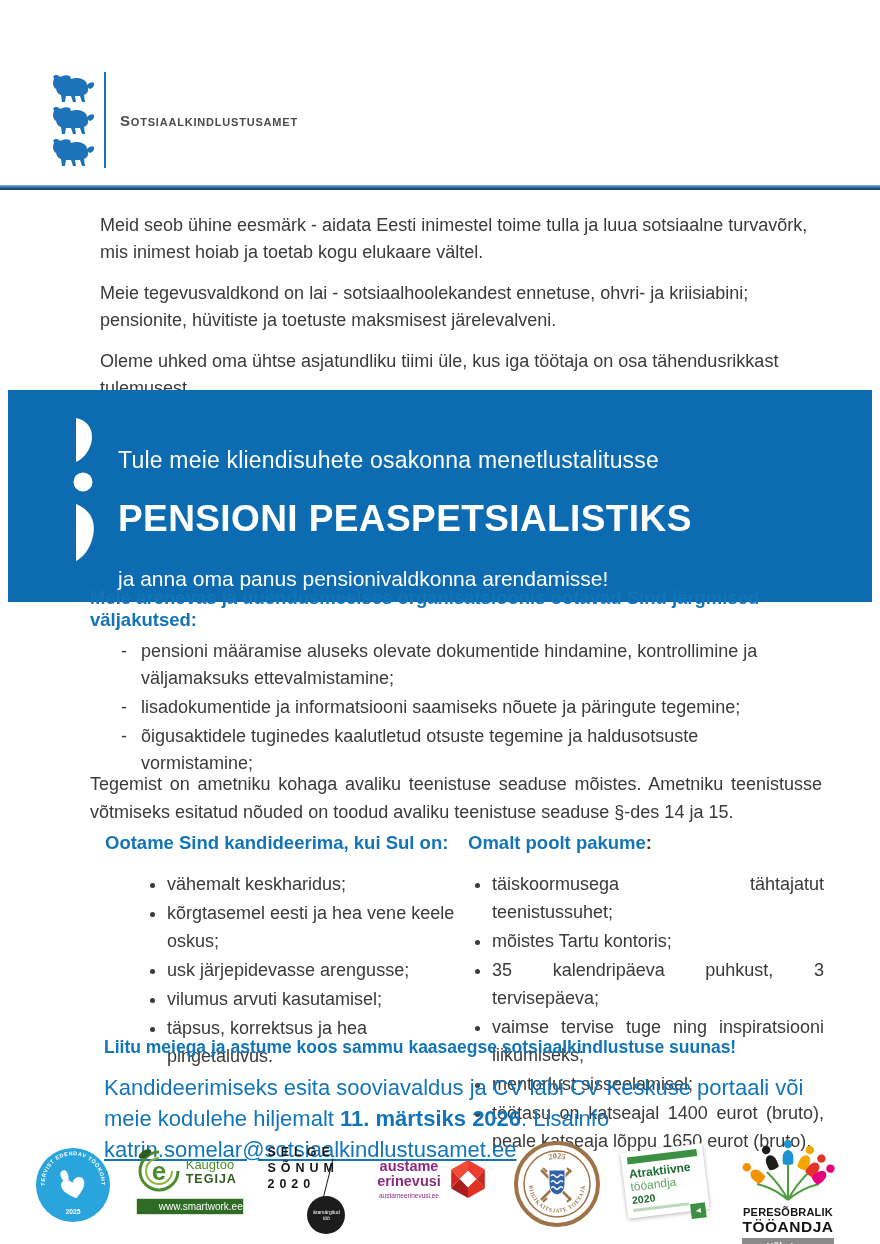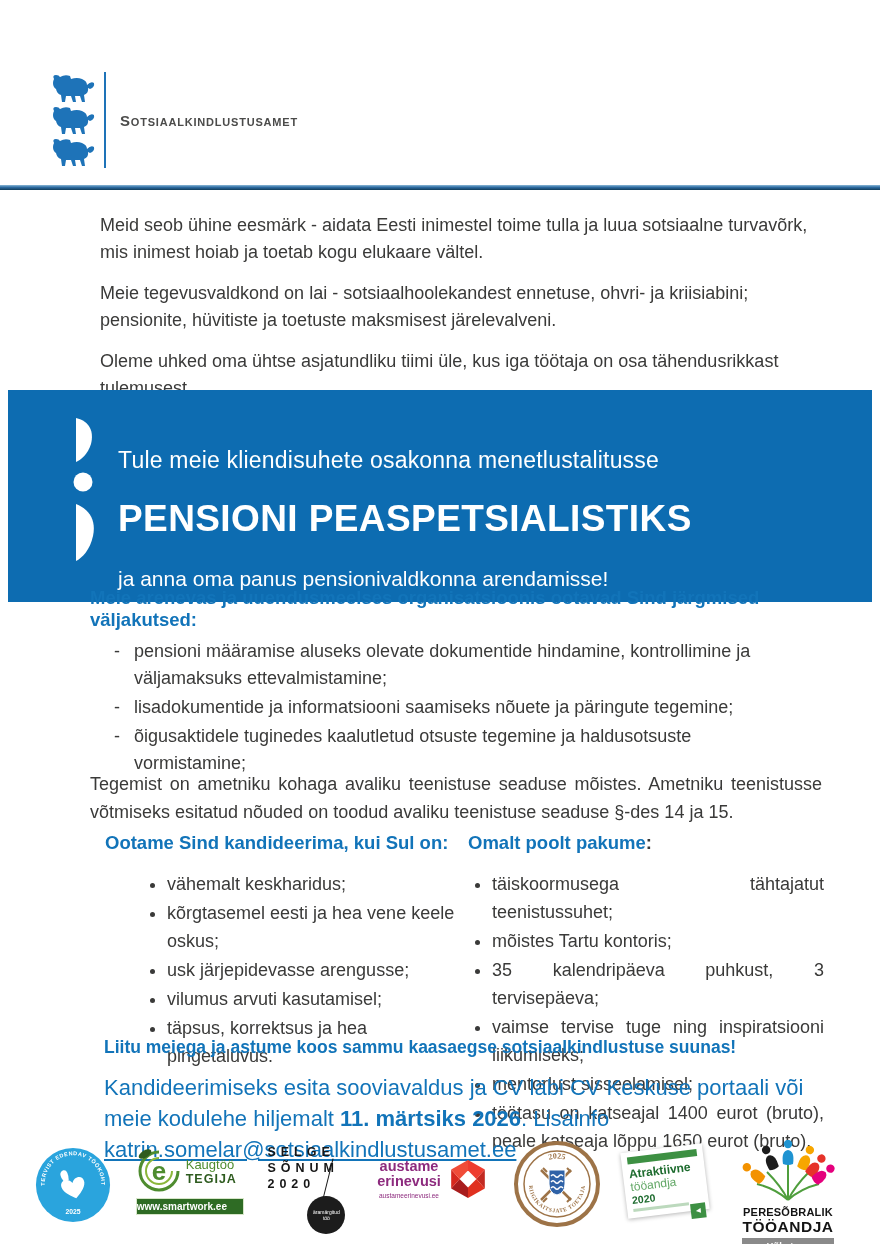--- a/index.html
+++ b/index.html
@@ -23,21 +23,21 @@
   .intro p { font-size:18px; line-height:27px; margin-bottom:14px; }
   
   .banner { position:absolute; left:8px; right:8px; top:390px; height:212px; background:#0d6cb1; }
   .banner-mark { position:absolute; left:62px; top:28px; width:26px; height:148px; }
   .banner-text { position:absolute; left:110px; top:30px; right:20px; color:#fff;margin-top:27px; }
   .banner-line1 { font-size:23px; font-weight:400; letter-spacing:.2px; }
   .banner-title { font-size:37px; font-weight:700; letter-spacing:.4px; margin-top:24px; }
   .banner-line3 { font-size:21px; margin-top:27px; }
   .challenges-heading { position:absolute; left:90px; top:587px; width:740px;
     font-size:18.5px; font-weight:700; color:#1274b9; }
-  .dash-list { position:absolute; left:112px; top:638px; width:662px; list-style:none; }
+  .dash-list { position:absolute; left:119px; top:638px; width:662px; list-style:none; }
   .dash-list li { position:relative; padding-left:22px; font-size:18px; line-height:27px; margin-bottom:2px; }
   .dash-list li::before { content:"-"; position:absolute; left:2px; }
   .legal { position:absolute; left:90px; top:770px; width:732px;
     font-size:18px; line-height:28px; text-align:justify; }
   
   .cols { position:absolute; left:105px; top:832px; width:719px; display:flex;justify-content:flex-end; }
   .col-left { width:363px; flex:0 0 363px; }
   .col-right { flex:1; }
   .col-head { font-size:18.5px; font-weight:700; color:#1274b9; }
   .dark-colon { color:#3a3a39; }
@@ -56,21 +56,21 @@
   .badges { position:absolute; left:0; right:0; top:1140px; height:100px;
     display:flex; justify-content:space-between; align-items:flex-start; padding:0 34px; }
   .badge { flex:0 0 auto; }
   
   .kaugtoo { width:108px; margin-top:8px; }
   .kaugtoo-row { display:flex; align-items:center; }
   .kaugtoo-texts { margin-left:4px; }
   .kaugtoo-line1 { color:#4e8c2f; font-size:13px; }
   .kaugtoo-line2 { color:#2e5b1f; font-size:12.5px; font-weight:700; letter-spacing:1px; }
   .kaugtoo-bar { margin-top:4px; background:#2e6b24; border:1px solid #d7e6c9;
-    color:#fff; font-size:10px; font-weight:700; text-align:left; padding:2px 0; }
+    color:#fff; font-size:10px; font-weight:400; text-align:right; padding:2px 0; }
   
   .selge { position:relative; width:86px; height:92px; margin-top:4px; }
   .selge-text { font-size:12.5px; font-weight:700; letter-spacing:5px; line-height:16px; color:#171717; }
   .selge-line { position:absolute; left:60px; top:14px; width:1px; height:46px; background:#171717;
     transform:rotate(14deg); }
   .selge-dot { position:absolute; left:40px; top:52px; width:38px; height:38px; border-radius:50%;
     background:#1c1c1c; color:#fff; display:flex; flex-direction:column; align-items:center;
     justify-content:center; font-size:5px; line-height:6px; }
   
   .austame { display:flex; align-items:center; margin-top:18px; }

